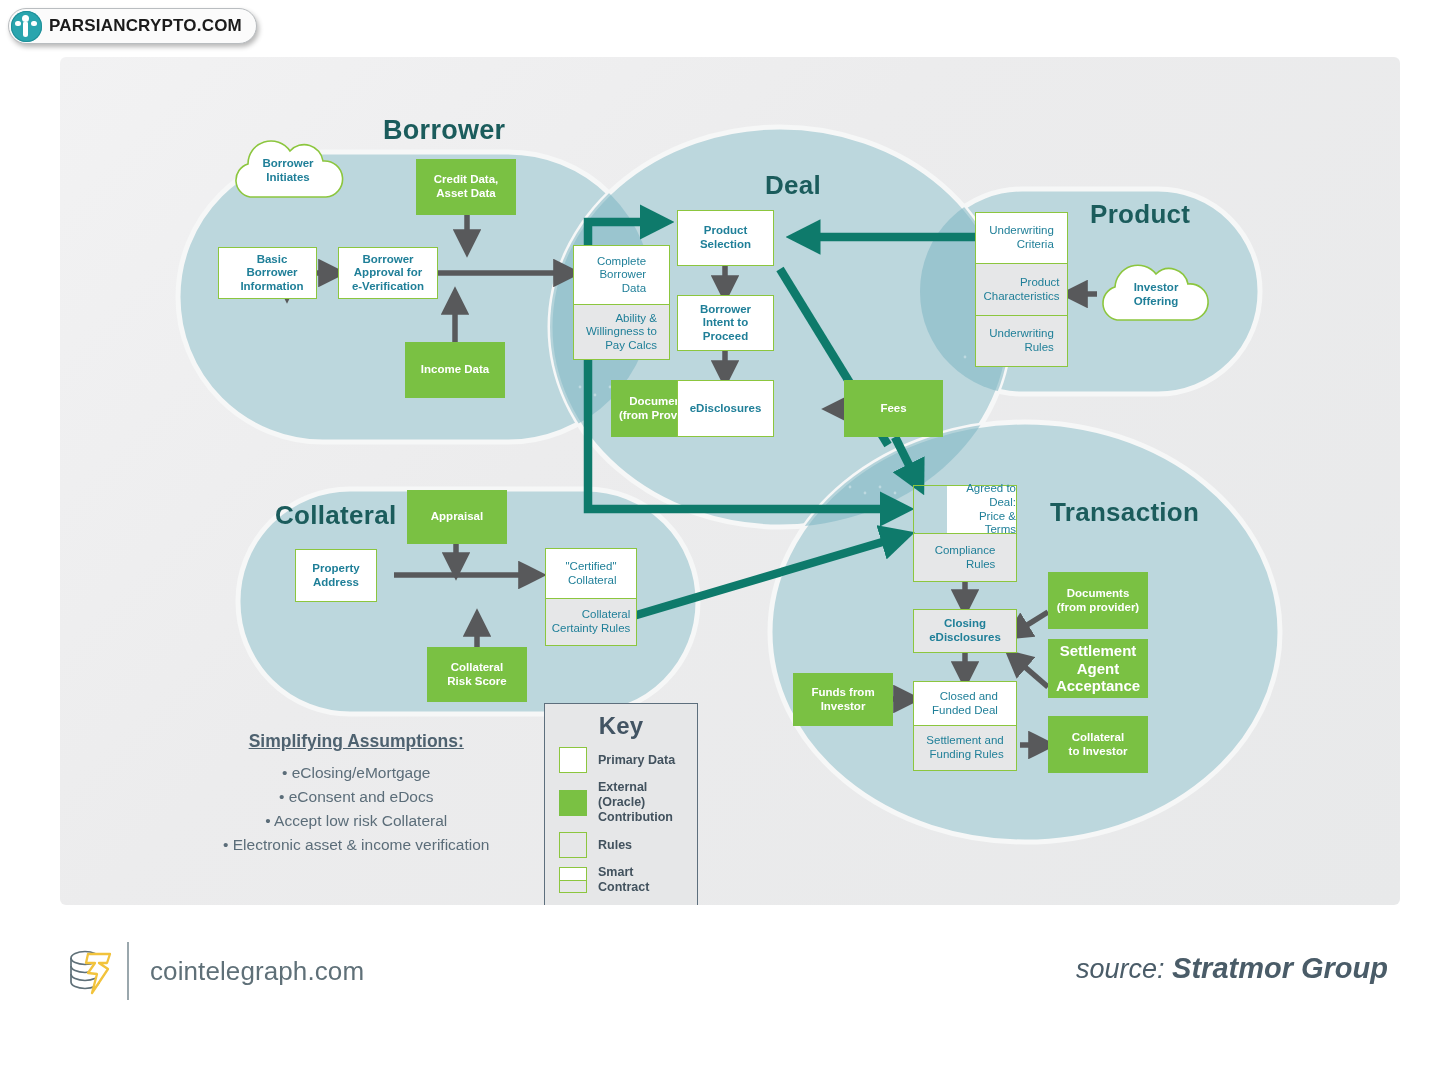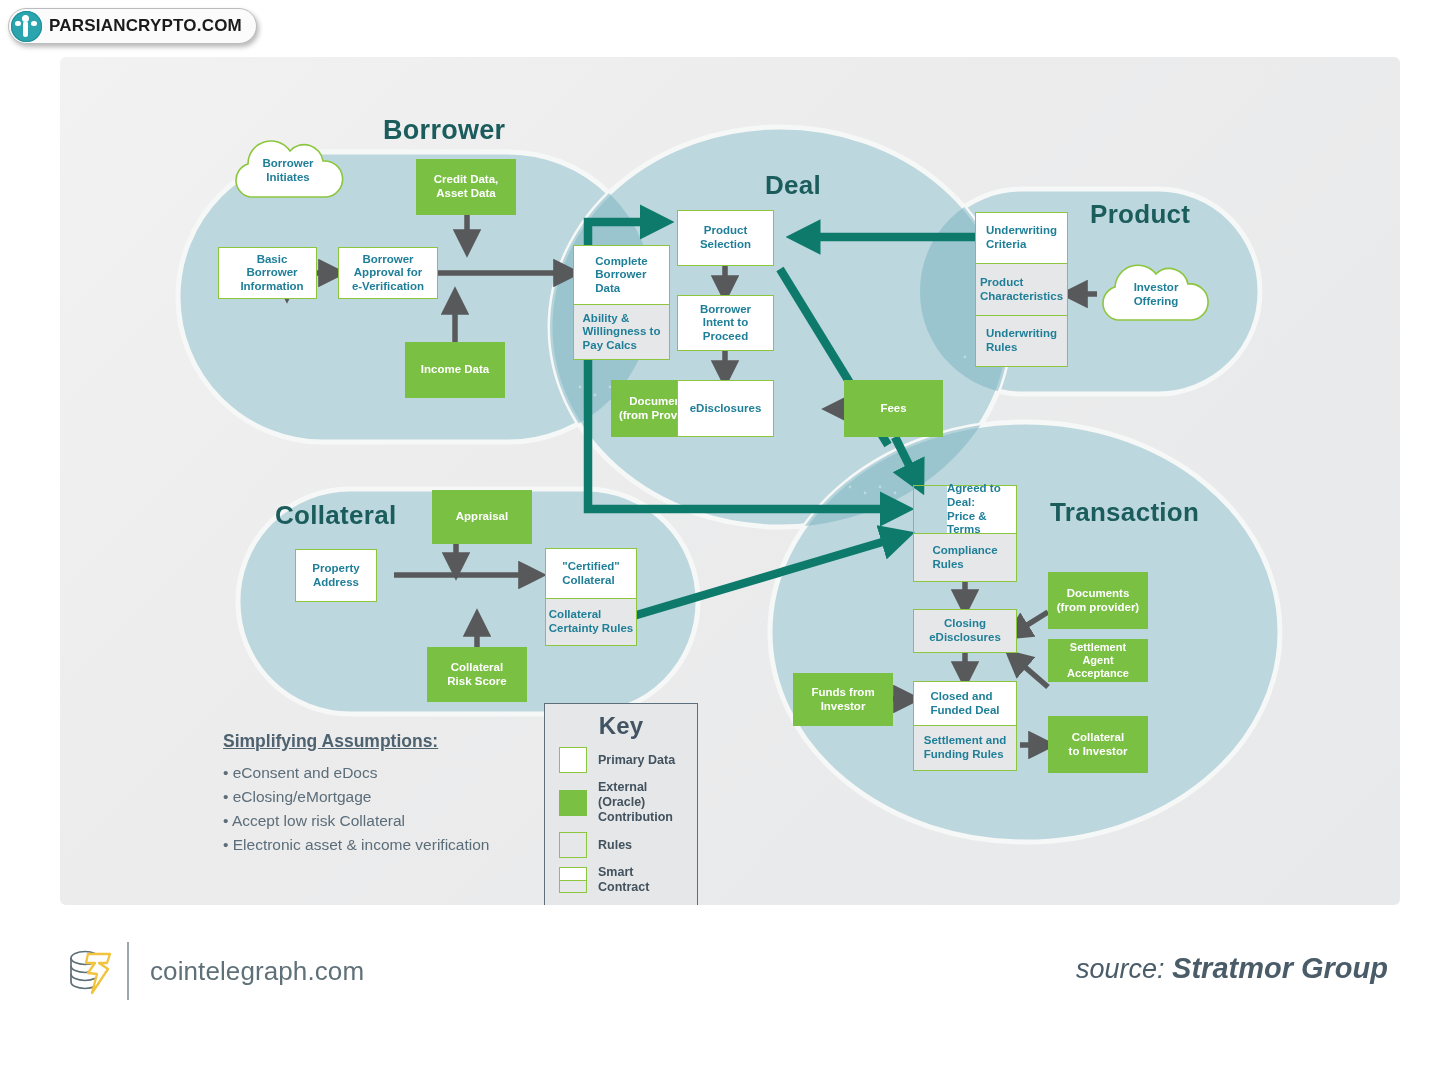--- a/index.html
+++ b/index.html
@@ -65,22 +65,22 @@
     line-height: 1.18;
     z-index: 12;
   }
   .primary { background: #ffffff; color: #1f7f98; }
   .rules   { background: #e6e7e8; color: #1f7f98; }
   .oracle  { background: #7ac143; color: #ffffff; border-color: #7ac143; }
 
   .stack { position: absolute; z-index: 12; display: flex; flex-direction: column;
            border: 1.4px solid #8cc63e; }
   .stack > div {
-    display: flex; align-items: center; justify-content: center; text-align: left;
-    font-weight: bold; line-height: 1.18;
+    display: flex; align-items: center; justify-content: center; text-align: right;
+    font-weight: normal; line-height: 1.18;
   }
   .stack > div + div { border-top: 1.4px solid #8cc63e; }
   .stack .primary { background:#ffffff; color:#1f7f98; }
   .stack .rules   { background:#e6e7e8; color:#1f7f98; }
 
   
   .cloud { position: absolute; z-index: 12; }
   .cloud .label {
     position: absolute; left: 0; right: 0;
     text-align: center; font-weight: bold; color: #1f7f98;
@@ -113,21 +113,21 @@
   .key-sw.sw-oracle  { background: #7ac143; border-color:#7ac143; }
   .key-sw.sw-rules   { background: #e6e7e8; }
   .key-sw.sw-smart   { background: #ffffff; padding:0; position:relative; }
   .key-sw.sw-smart::after {
     content:""; position:absolute; left:-1.4px; right:-1.4px; bottom:-1.4px;
     height: 11px; background:#e6e7e8; border:1.4px solid #8cc63e;
   }
   .key-lb { font-size: 12.5px; font-weight: bold; color: #42525e; line-height: 1.2; }
 
   
-  #assump { position: absolute; z-index: 20; }
+  #assump { position: absolute; z-index: 20; text-align: center; }
   #assump h4 {
     font-size: 17.5px; font-weight: bold; color: #4e6270;
     text-decoration: underline; margin-bottom: 9px;
     font-family: "Liberation Sans", sans-serif;
   }
   #assump li {
     list-style: none; font-size: 15.5px; color: #5b6d79;
     line-height: 1.55; white-space: nowrap;
   }
   #assump li::before { content: "• "; }
@@ -314,41 +314,41 @@
       <div class="rules" style="height:51px; font-size:11.5px;">Underwriting<br>Rules</div>
     </div>
 
     <div class="cloud" style="left:1037px; top:205px; width:118px; height:62px;">
       <svg width="118" height="62" viewBox="0 0 118 62">
         <path d="M20,58 a17,17 0 0 1 -2,-33 a23,23 0 0 1 41,-13 a19,19 0 0 1 32,10 a16,16 0 0 1 4,36 Z" fill="#ffffff" stroke="#8cc63e" stroke-width="1.6"></path>
       </svg>
       <div class="label" style="top:19px; font-size:11.5px;">Investor<br>Offering</div>
     </div>
 
-    <div class="node oracle" style="left:347px; top:433px; width:100px; height:54px; font-size:11.5px;margin-left:25px;">Appraisal</div>
+    <div class="node oracle" style="left:347px; top:433px; width:100px; height:54px; font-size:11.5px;">Appraisal</div>
 
     <div class="node primary" style="left:235px; top:492px; width:82px; height:53px; font-size:11.5px;">Property<br>Address</div>
 
     <div class="node oracle" style="left:367px; top:590px; width:100px; height:55px; font-size:11.5px;">Collateral<br>Risk Score</div>
 
     <div class="stack" style="left:485px; top:491px; width:92px;">
       <div class="primary" style="height:49px; font-size:11.5px;">"Certified"<br>Collateral</div>
       <div class="rules" style="height:47px; font-size:11.5px;">Collateral<br>Certainty Rules</div>
     </div>
 
     <div class="stack" style="left:853px; top:428px; width:104px;">
       <div class="primary" style="height:47px; font-size:11.5px;margin-left:33px;">Agreed to Deal:<br>Price &amp; Terms</div>
       <div class="rules" style="height:48px; font-size:11.5px;">Compliance<br>Rules</div>
     </div>
 
     <div class="node rules" style="left:853px; top:552px; width:104px; height:44px; font-size:11.5px;">Closing<br>eDisclosures</div>
 
     <div class="node oracle" style="left:988px; top:515px; width:100px; height:57px; font-size:11.5px;">Documents<br>(from provider)</div>
 
-    <div class="node oracle" style="left:988px; top:582px; width:100px; height:43px; font-size:11px;">Settlement<br>Agent<br>Acceptance</div>
+    <div class="node oracle" style="left:988px; top:582px; width:100px; height:59px; font-size:15px;">Settlement<br>Agent<br>Acceptance</div>
 
     <div class="node oracle" style="left:733px; top:616px; width:100px; height:53px; font-size:11.5px;">Funds from<br>Investor</div>
 
     <div class="stack" style="left:853px; top:624px; width:104px;">
       <div class="primary" style="height:43px; font-size:11.5px;">Closed and<br>Funded Deal</div>
       <div class="rules" style="height:45px; font-size:11.5px;">Settlement and<br>Funding Rules</div>
     </div>
 
     <div class="node oracle" style="left:988px; top:659px; width:100px; height:57px; font-size:11.5px;">Collateral<br>to Investor</div>
 
@@ -368,22 +368,22 @@
       </div>
       <div class="key-row" style="margin-bottom:0;">
         <span class="key-sw sw-smart"></span>
         <span class="key-lb">Smart Contract</span>
       </div>
     </div>
 
     <div id="assump" style="left:163px; top:674px;">
       <h4>Simplifying Assumptions:</h4>
       <ul>
+        <li>eClosing/eMortgage</li>
         <li>eConsent and eDocs</li>
-        <li>eClosing/eMortgage</li>
         <li>Accept low risk Collateral</li>
         <li>Electronic asset &amp; income verification</li>
       </ul>
     </div>
 
   </div>
 
   <div id="footer">
     <svg id="ct-logo" viewBox="0 0 54 54">
       <g fill="none" stroke="#5f7078" stroke-width="1.7">

